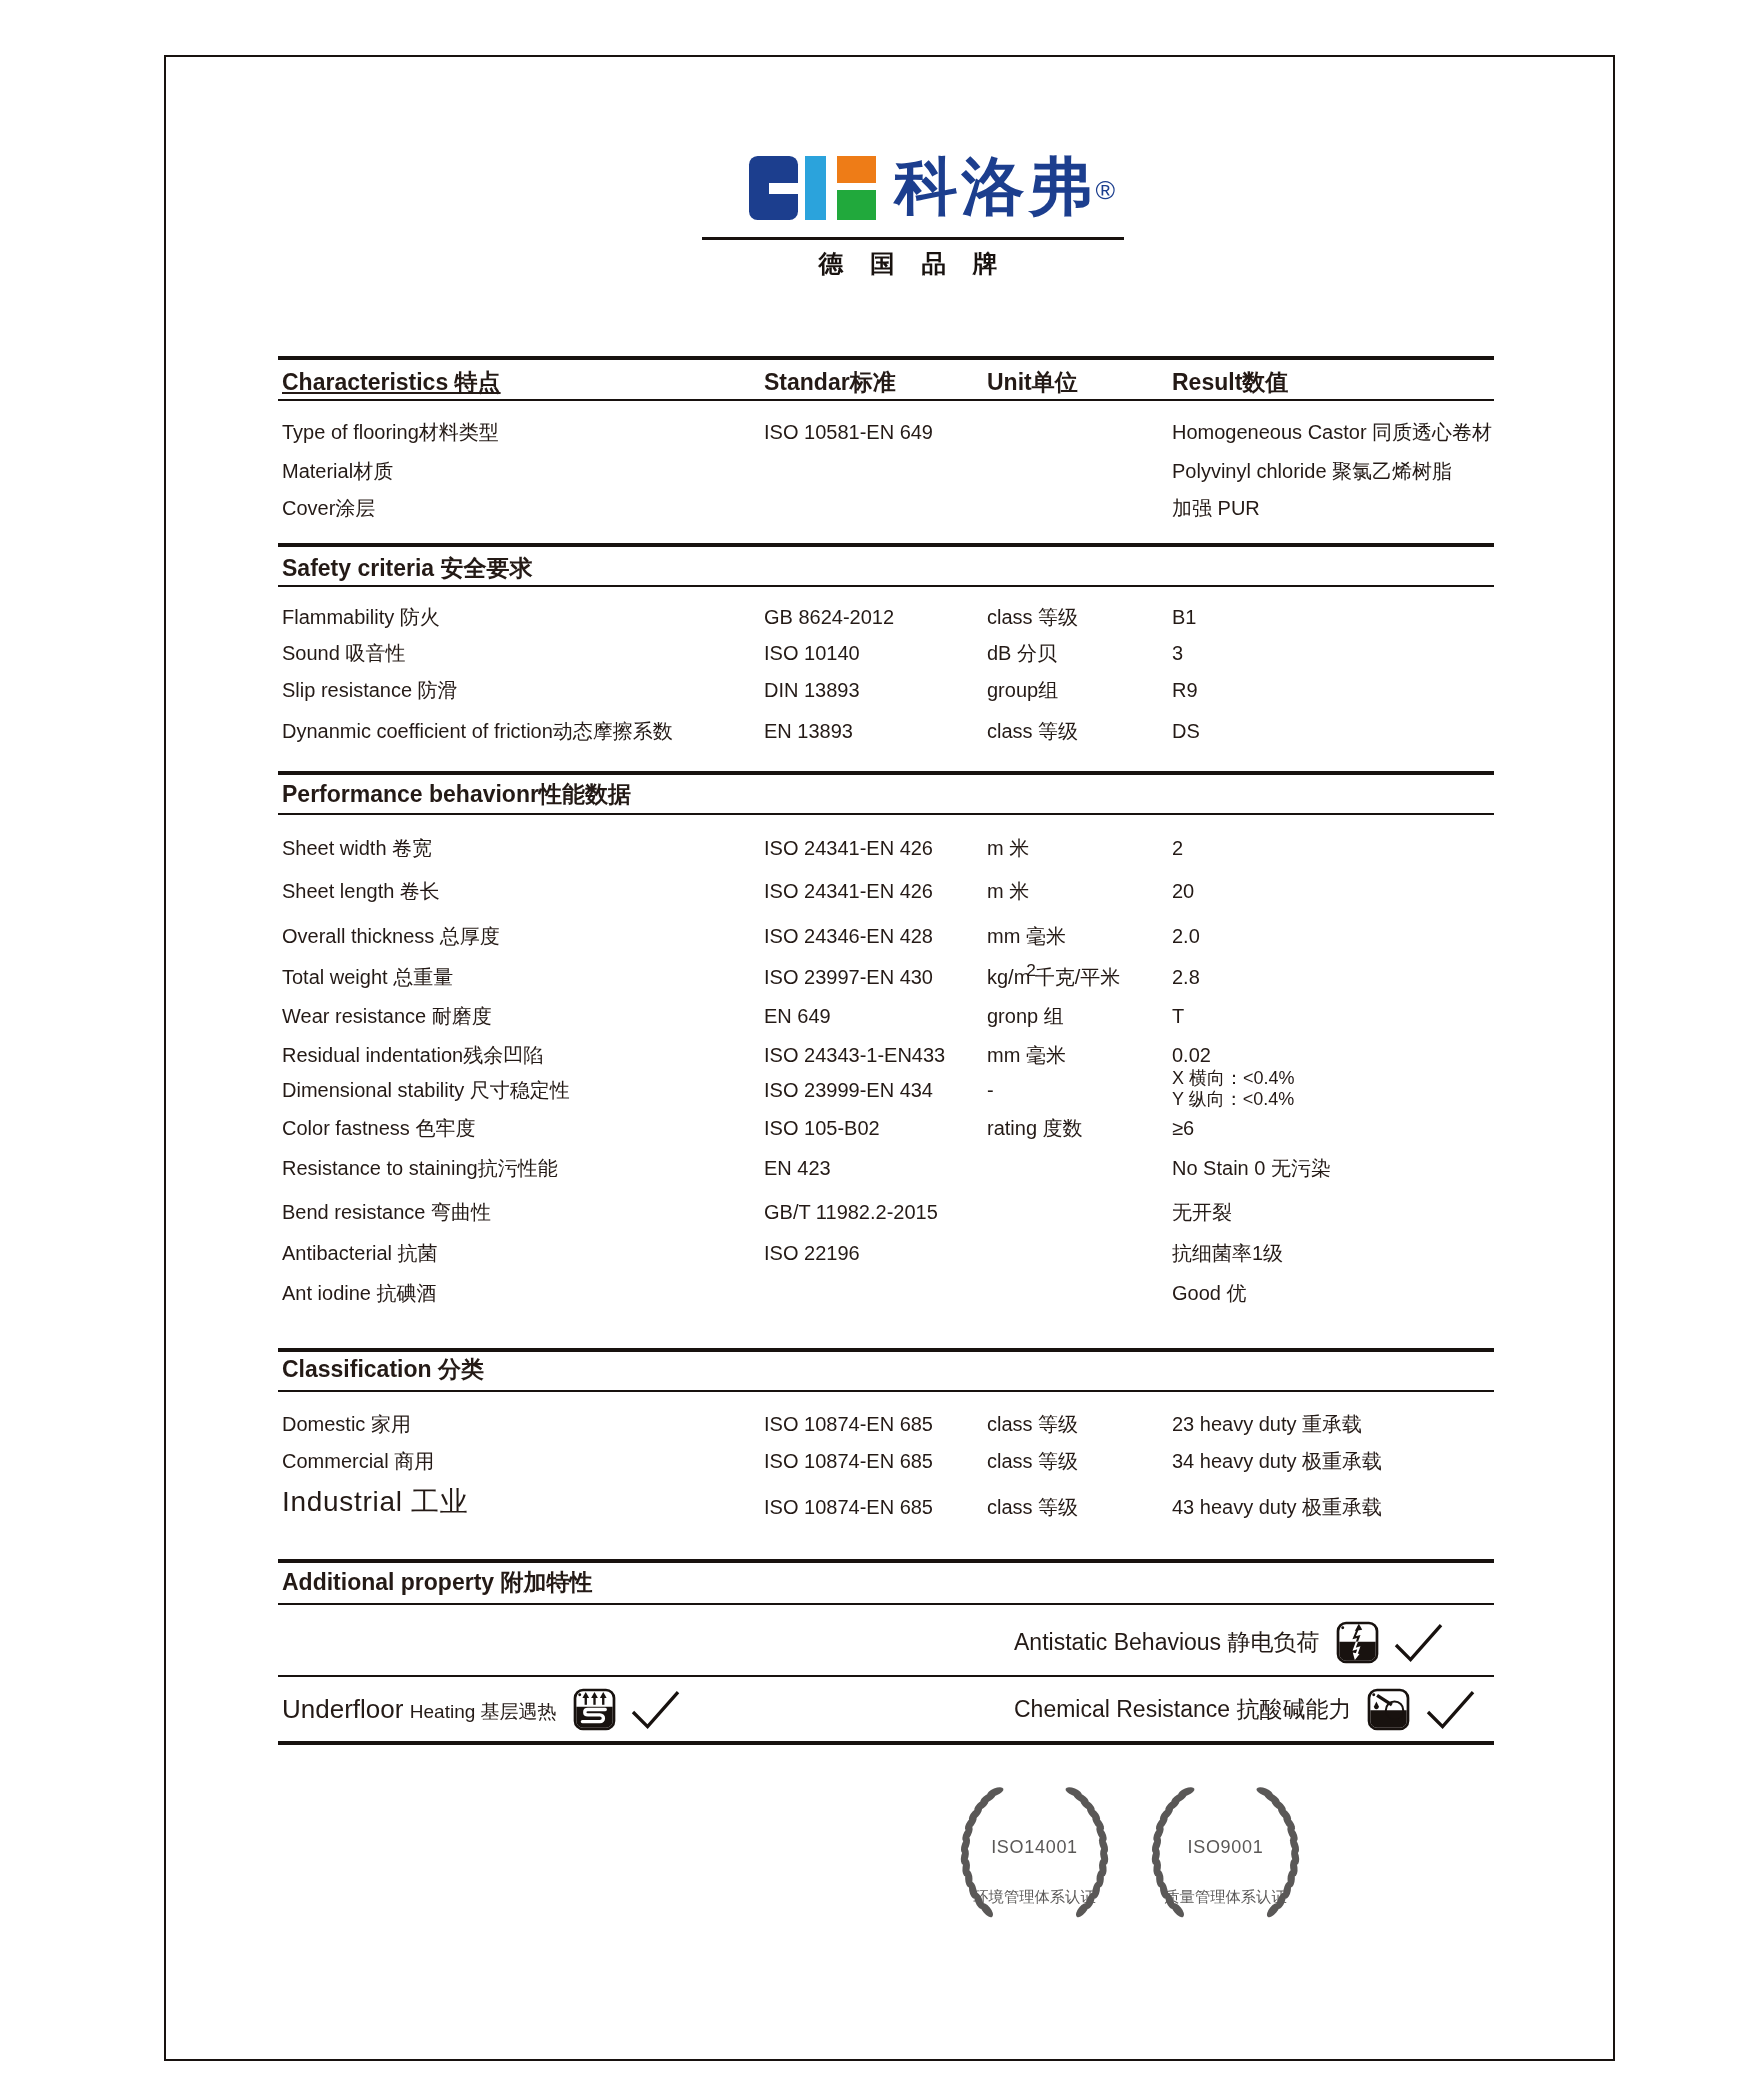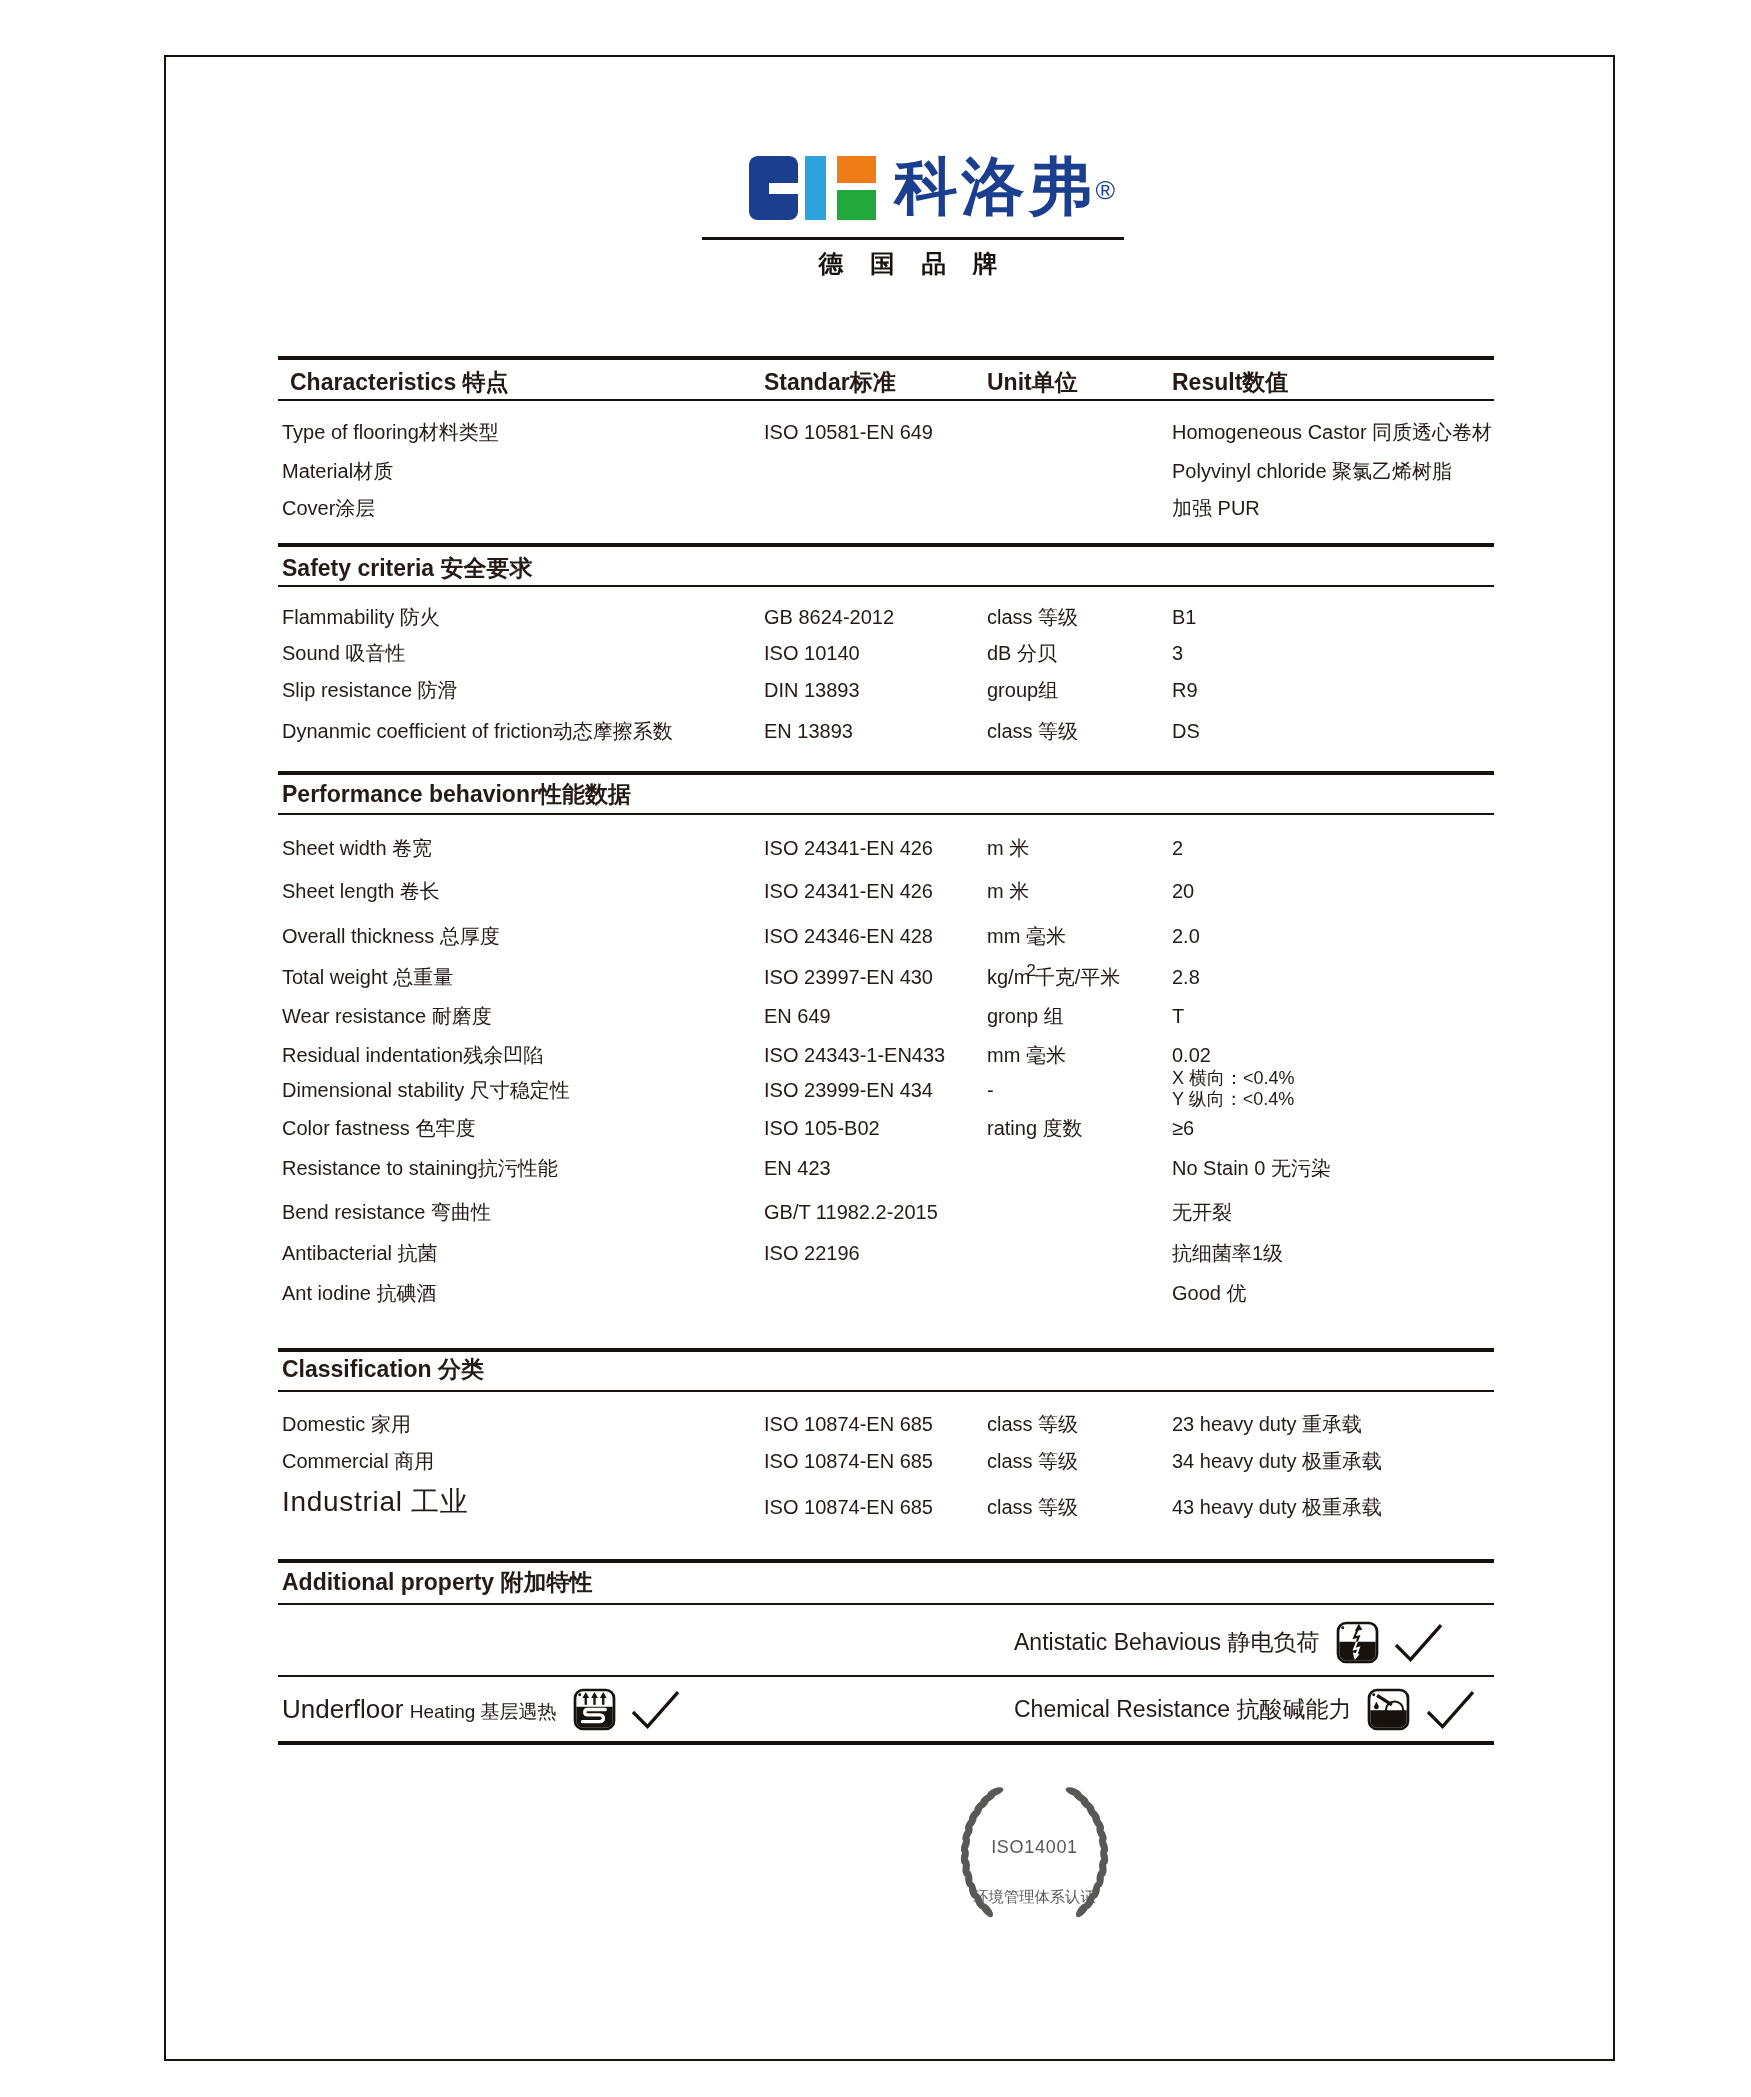--- a/index.html
+++ b/index.html
@@ -23,21 +23,21 @@
   
   .hline{position:absolute;left:278px;width:1216px;background:#18120f;}
   .sect-title{position:absolute;left:282px;font-size:23px;font-weight:700;line-height:24px;white-space:nowrap;}
   .hdr{position:absolute;left:278px;width:1216px;font-size:23px;font-weight:700;line-height:24px;}
   .row{position:absolute;left:278px;width:1216px;font-size:20px;line-height:22.6px;}
   .c{position:absolute;top:0;white-space:nowrap;}
   .c1{left:4px;}
   .c2{left:486px;}
   .c3{left:709px;}
   .c4{left:894px;}
-  .hdr .c1{left:12px;}
+  .hdr .c1{left:4px;text-decoration:underline;}
   .sup{font-size:17.3px;position:relative;top:-8px;margin-left:-4px;margin-right:-1.3px;}
   .row-dim .c4{top:-10.6px;display:flex;flex-direction:column;font-size:18px;line-height:20.6px;}
   .row-big{font-size:28px;line-height:29px;letter-spacing:0.7px;}
   
   .addrow{position:absolute;height:43px;display:flex;align-items:center;gap:16px;}
   .alabel{font-size:23px;white-space:nowrap;}
   .alabel .big{font-size:26px;}
   .alabel .small{font-size:19px;}
   .aicon{flex:0 0 auto;}
   .acheck{flex:0 0 auto;margin-left:-2.7px;}
@@ -308,15 +308,25 @@
         <ellipse cx="71" cy="12" rx="5.5" ry="13" transform="rotate(68 71 12)"></ellipse>
       </g>
       <use href="#branchL" transform="translate(260 0) scale(-1 1)"></use>
     </svg>
     <div class="btxt">
       <div class="bname">ISO14001</div>
       <div class="bdesc">环境管理体系认证</div>
     </div>
   </div>
 
+  <div class="badge" style="left:1139px">
+    <svg class="wreath" width="173" height="136" viewBox="0 0 260 205">
+      <use href="#branchL"></use>
+      <use href="#branchL" transform="translate(260 0) scale(-1 1)"></use>
+    </svg>
+    <div class="btxt">
+      <div class="bname">ISO9001</div>
+      <div class="bdesc">质量管理体系认证</div>
+    </div>
+  </div>
 
 </div>
 
 
 </body></html>

